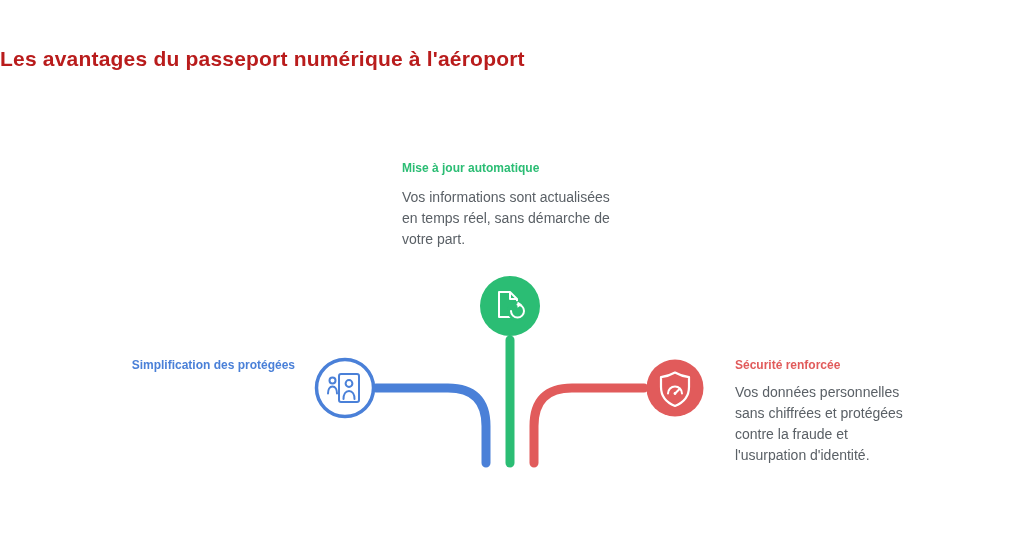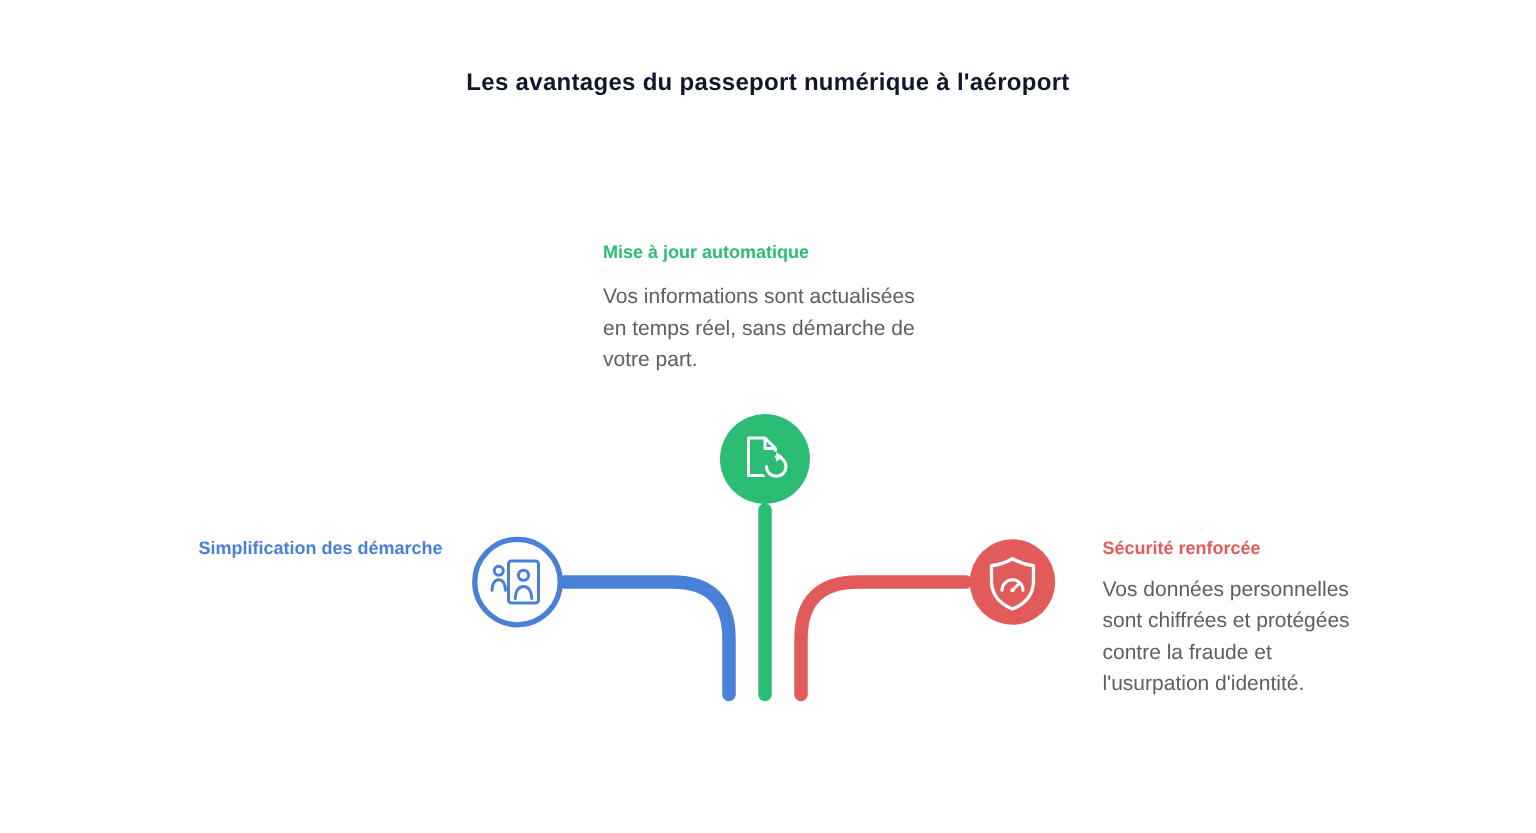--- a/index.html
+++ b/index.html
@@ -9,24 +9,23 @@
     height:555px;
     background:#ffffff;
     font-family:"Liberation Sans", sans-serif;
     overflow:hidden;
   }
   .title{
     position:absolute;
     top:47px;
     left:0;
     width:100%;
-    text-align:center;
-    font-size:16px;
+    font-size:21px;
     font-weight:bold;
-    color:#0f172a;
+    color:#b91c1c;
     letter-spacing:.2px;
   }
   .branch{position:absolute;}
   .branch .label{
     font-size:12px;
     font-weight:bold;
     line-height:1.35;
     margin-bottom:11px;
   }
   .branch .body{
@@ -54,26 +53,26 @@
 <div class="canvas">
 
   <div class="title">Les avantages du passeport numérique à l'aéroport</div>
 
   <div class="branch branch-top">
     <div class="label">Mise à jour automatique</div>
     <div class="body">Vos informations sont actualisées en temps réel, sans démarche de votre part.</div>
   </div>
 
   <div class="branch branch-left">
-    <div class="label">Simplification des démarche</div>
+    <div class="label">Simplification des protégées</div>
   </div>
 
   <div class="branch branch-right">
     <div class="label">Sécurité renforcée</div>
-    <div class="body">Vos données personnelles sont chiffrées et protégées contre la fraude et l'usurpation d'identité.</div>
+    <div class="body">Vos données personnelles sans chiffrées et protégées contre la fraude et l'usurpation d'identité.</div>
   </div>
 
   <svg class="diagram" viewBox="0 0 1024 555">
 
     <g>
       <path d="M376 388 L448 388 Q486 388 486 426 L486 463" fill="none" stroke="#4a80d8" stroke-width="9" stroke-linecap="round"></path>
     </g>
     <g>
       <path d="M510 340 L510 463" fill="none" stroke="#2bbd74" stroke-width="9" stroke-linecap="round"></path>
     </g>

